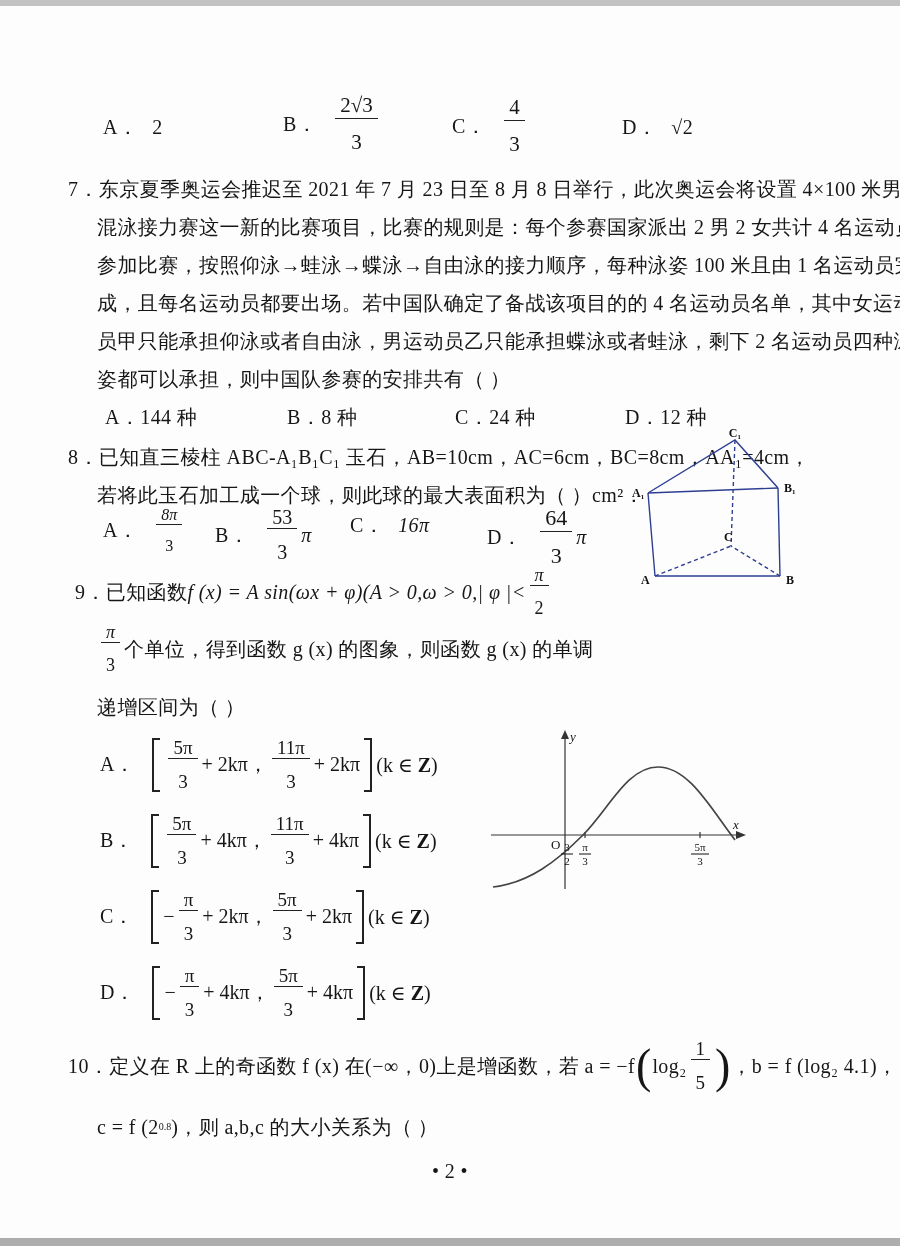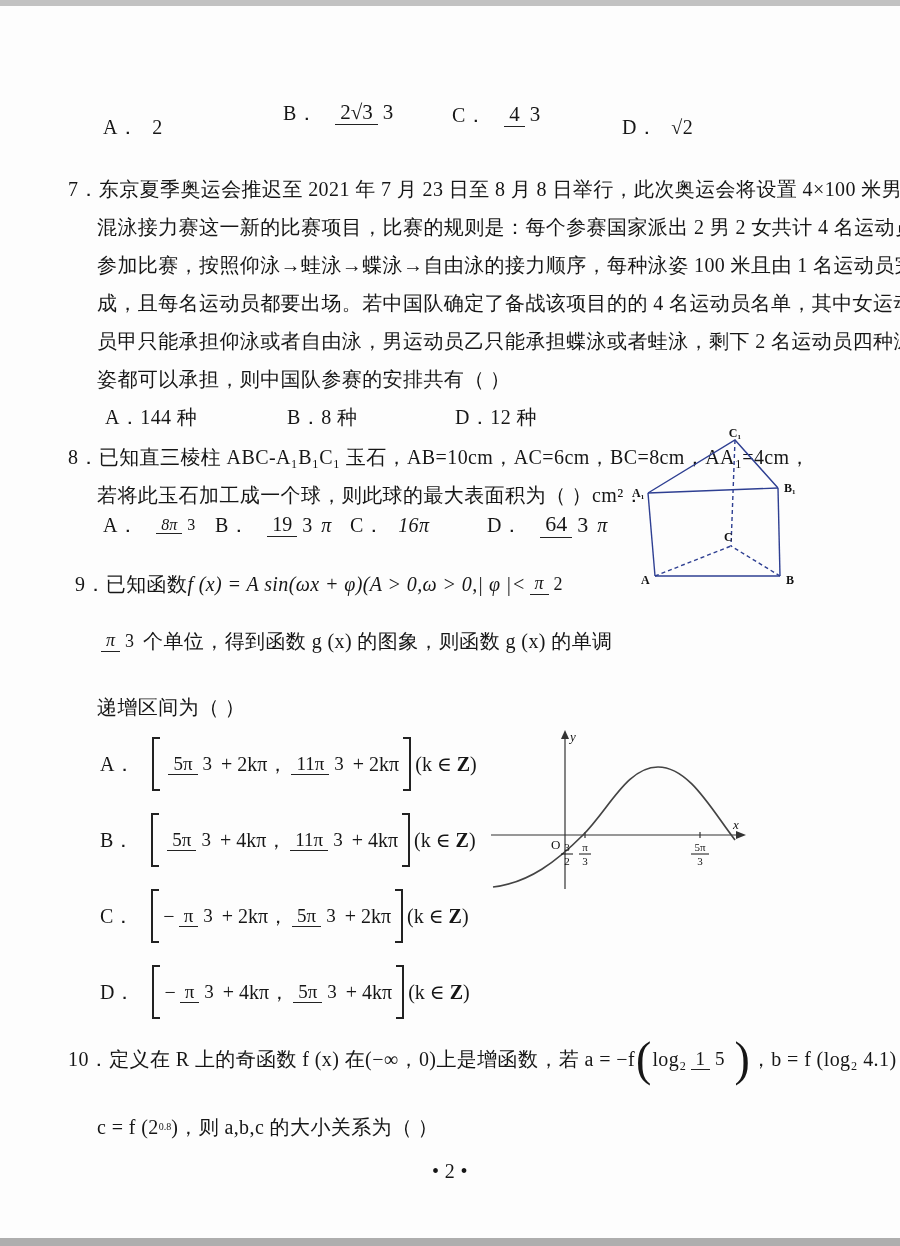--- a/index.html
+++ b/index.html
@@ -5,21 +5,21 @@
   *{box-sizing:border-box;}
   html,body{margin:0;padding:0;}
   body{width:900px;height:1246px;background:#fdfdfd;position:relative;overflow:hidden;
        font-family:"Liberation Serif","DejaVu Serif",serif;color:#161616;}
   .abs{position:absolute;white-space:nowrap;}
   .row{display:flex;align-items:center;}
   .cn{font-size:20px;letter-spacing:.4px;line-height:38px;}
   .qline{white-space:nowrap;}
   .indent{padding-left:29px;}
   .math{font-style:italic;}
-  .frac{display:inline-flex;flex-direction:row;align-items:center;line-height:1.12;margin:0 4px;vertical-align:middle;}
+  .frac{display:inline-flex;flex-direction:column;align-items:center;line-height:1.12;margin:0 4px;vertical-align:middle;gap:12px;}
   .frac .num{padding:0 5px;border-bottom:1.6px solid #222;}
   .frac .den{padding:0 5px;}
   .olabel{margin-right:14px;}
   .brl,.brr{display:inline-block;width:8px;height:54px;margin:0 4px;}
   .brl{border-left:2px solid #222;border-top:2px solid #222;border-bottom:2px solid #222;}
   .brr{border-right:2px solid #222;border-top:2px solid #222;border-bottom:2px solid #222;}
   .q9opt{position:absolute;left:100px;display:flex;align-items:center;font-size:20px;}
   .q9opt .frac{font-size:19px;}
   .bigp{font-size:46px;font-weight:400;line-height:.9;transform:scaleY(1.05);margin:0 1px;}
   sup.exp{font-size:10px;vertical-align:super;line-height:1;}
@@ -62,38 +62,39 @@
     <div class="cn qline">7．东京夏季奥运会推迟至 2021 年 7 月 23 日至 8 月 8 日举行，此次奥运会将设置 4×100 米男女</div>
     <div class="cn qline indent">混泳接力赛这一新的比赛项目，比赛的规则是：每个参赛国家派出 2 男 2 女共计 4 名运动员</div>
     <div class="cn qline indent">参加比赛，按照仰泳→蛙泳→蝶泳→自由泳的接力顺序，每种泳姿 100 米且由 1 名运动员完</div>
     <div class="cn qline indent">成，且每名运动员都要出场。若中国队确定了备战该项目的的 4 名运动员名单，其中女运动</div>
     <div class="cn qline indent">员甲只能承担仰泳或者自由泳，男运动员乙只能承担蝶泳或者蛙泳，剩下 2 名运动员四种泳</div>
     <div class="cn qline indent">姿都可以承担，则中国队参赛的安排共有（ ）</div>
   </div>
   <div class="abs row cn" style="left:105px;top:398px">
     <span style="width:182px">A．144 种</span>
     <span style="width:168px">B．8 种</span>
+    <span style="width:170px">C．24 种</span>
     <span>D．12 种</span>
   </div>
 
   <div class="abs" style="left:68px;top:438px">
     <div class="cn qline">8．已知直三棱柱 ABC-A₁B₁C₁ 玉石，AB=10cm，AC=6cm，BC=8cm，AA₁=4cm，</div>
     <div class="cn qline indent">若将此玉石加工成一个球，则此球的最大表面积为（ ）cm²．</div>
   </div>
   <div class="abs row" style="left:103px;top:506px">
     <span class="cn olabel">A．</span>
     <span class="frac" style="font-size:16px">
       <span class="num math">8π</span>
       <span class="den">3</span>
     </span>
   </div>
   <div class="abs row" style="left:215px;top:506px">
     <span class="cn olabel">B．</span>
     <span class="frac" style="font-size:20px">
-      <span class="num">19</span>
+      <span class="num">53</span>
       <span class="den">3</span>
     </span>
     <span class="cn math">π</span>
   </div>
   <div class="abs row" style="left:350px;top:506px">
     <span class="cn olabel">C．</span>
     <span class="cn math">16π</span>
   </div>
   <div class="abs row" style="left:487px;top:506px">
     <span class="cn olabel">D．</span>

